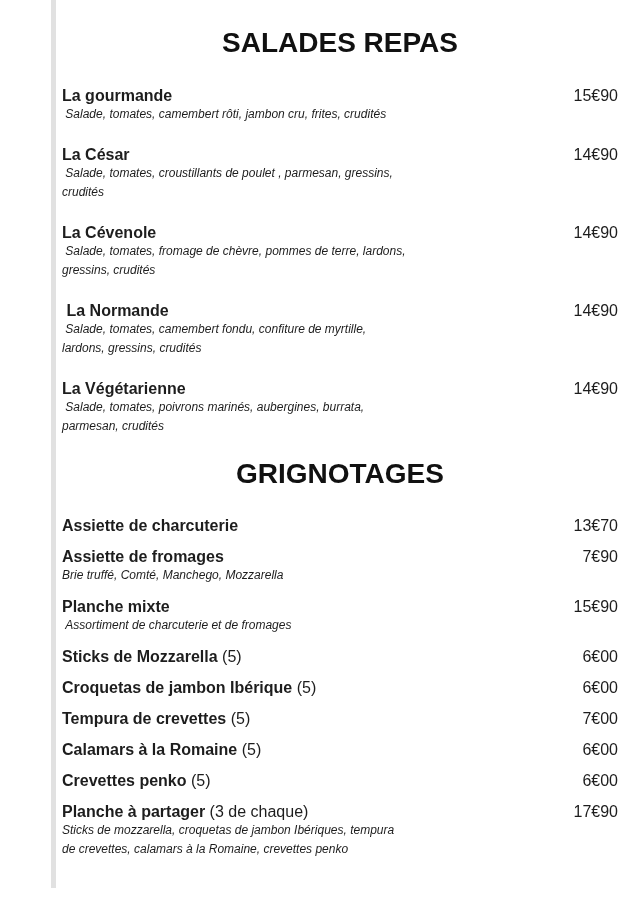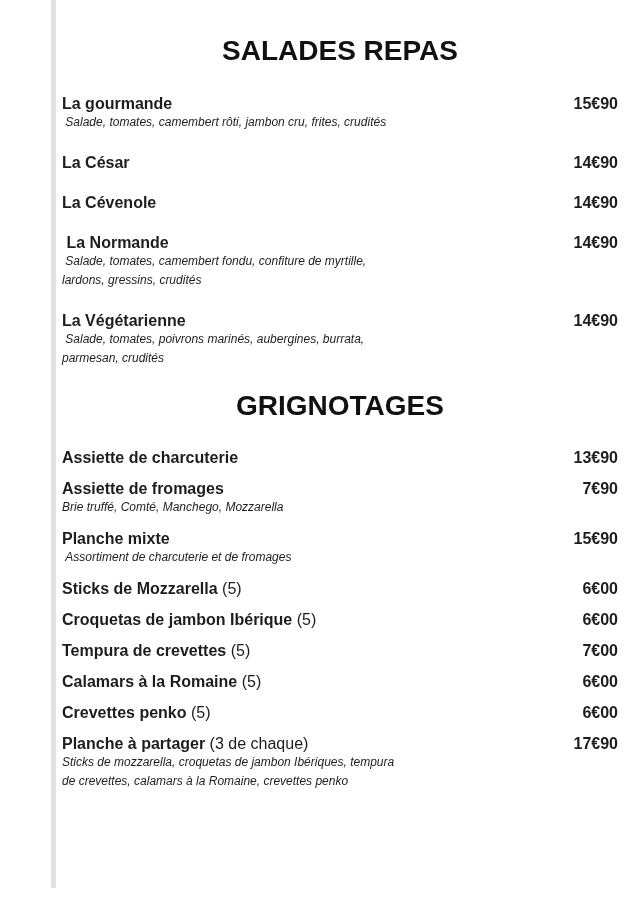--- a/index.html
+++ b/index.html
@@ -19,21 +19,21 @@
     position: absolute;
     left: 51px;
     top: 0;
     width: 5px;
     height: 888px;
     background: #e1e1e1;
   }
   .content {
     position: absolute;
     left: 62px;
-    top: 8px;
+    top: 0;
     width: 556px;
   }
   .section-title {
     font-size: 28px;
     line-height: 34px;
     font-weight: 700;
     text-align: center;
     color: #111111;
     margin: 0;
   }
@@ -49,21 +49,21 @@
     font-size: 16px;
     line-height: 19px;
   }
   .name {
     white-space: pre-wrap;
     flex: 1 1 auto;
   }
   .nm { font-weight: 700; }
   .sfx { font-weight: 400; white-space: pre; }
   .price {
-    font-weight: 700;
+    font-weight: 400;
     white-space: nowrap;
     margin-left: 12px;
   }
   .desc {
     font-size: 12px;
     line-height: 19px;
     white-space: pre-wrap;
     font-style: italic;
   }
 </style>
@@ -82,27 +82,31 @@
       <span class="price">15€90</span>
     </div>
     <div class="desc"> Salade, tomates, camembert rôti, jambon cru, frites, crudités</div>
   </div>
 
   <div class="item s1">
     <div class="row">
       <span class="name"><span class="nm">La César</span></span>
       <span class="price">14€90</span>
     </div>
+    <div class="desc"> Salade, tomates, croustillants de poulet , parmesan, gressins,
+crudités</div>
   </div>
 
   <div class="item s1">
     <div class="row">
       <span class="name"><span class="nm">La Cévenole</span></span>
       <span class="price">14€90</span>
     </div>
+    <div class="desc"> Salade, tomates, fromage de chèvre, pommes de terre, lardons,
+gressins, crudités</div>
   </div>
 
   <div class="item s1">
     <div class="row">
       <span class="name"><span class="nm"> La Normande</span></span>
       <span class="price">14€90</span>
     </div>
     <div class="desc"> Salade, tomates, camembert fondu, confiture de myrtille,
 lardons, gressins, crudités</div>
   </div>
@@ -114,21 +118,21 @@
     </div>
     <div class="desc"> Salade, tomates, poivrons marinés, aubergines, burrata,
 parmesan, crudités</div>
   </div>
 
   <h1 class="section-title title-2">GRIGNOTAGES</h1>
 
   <div class="item s2">
     <div class="row">
       <span class="name"><span class="nm">Assiette de charcuterie</span></span>
-      <span class="price">13€90</span>
+      <span class="price">13€70</span>
     </div>
   </div>
 
   <div class="item s2">
     <div class="row">
       <span class="name"><span class="nm">Assiette de fromages</span></span>
       <span class="price">7€90</span>
     </div>
     <div class="desc">Brie truffé, Comté, Manchego, Mozzarella</div>
   </div>

